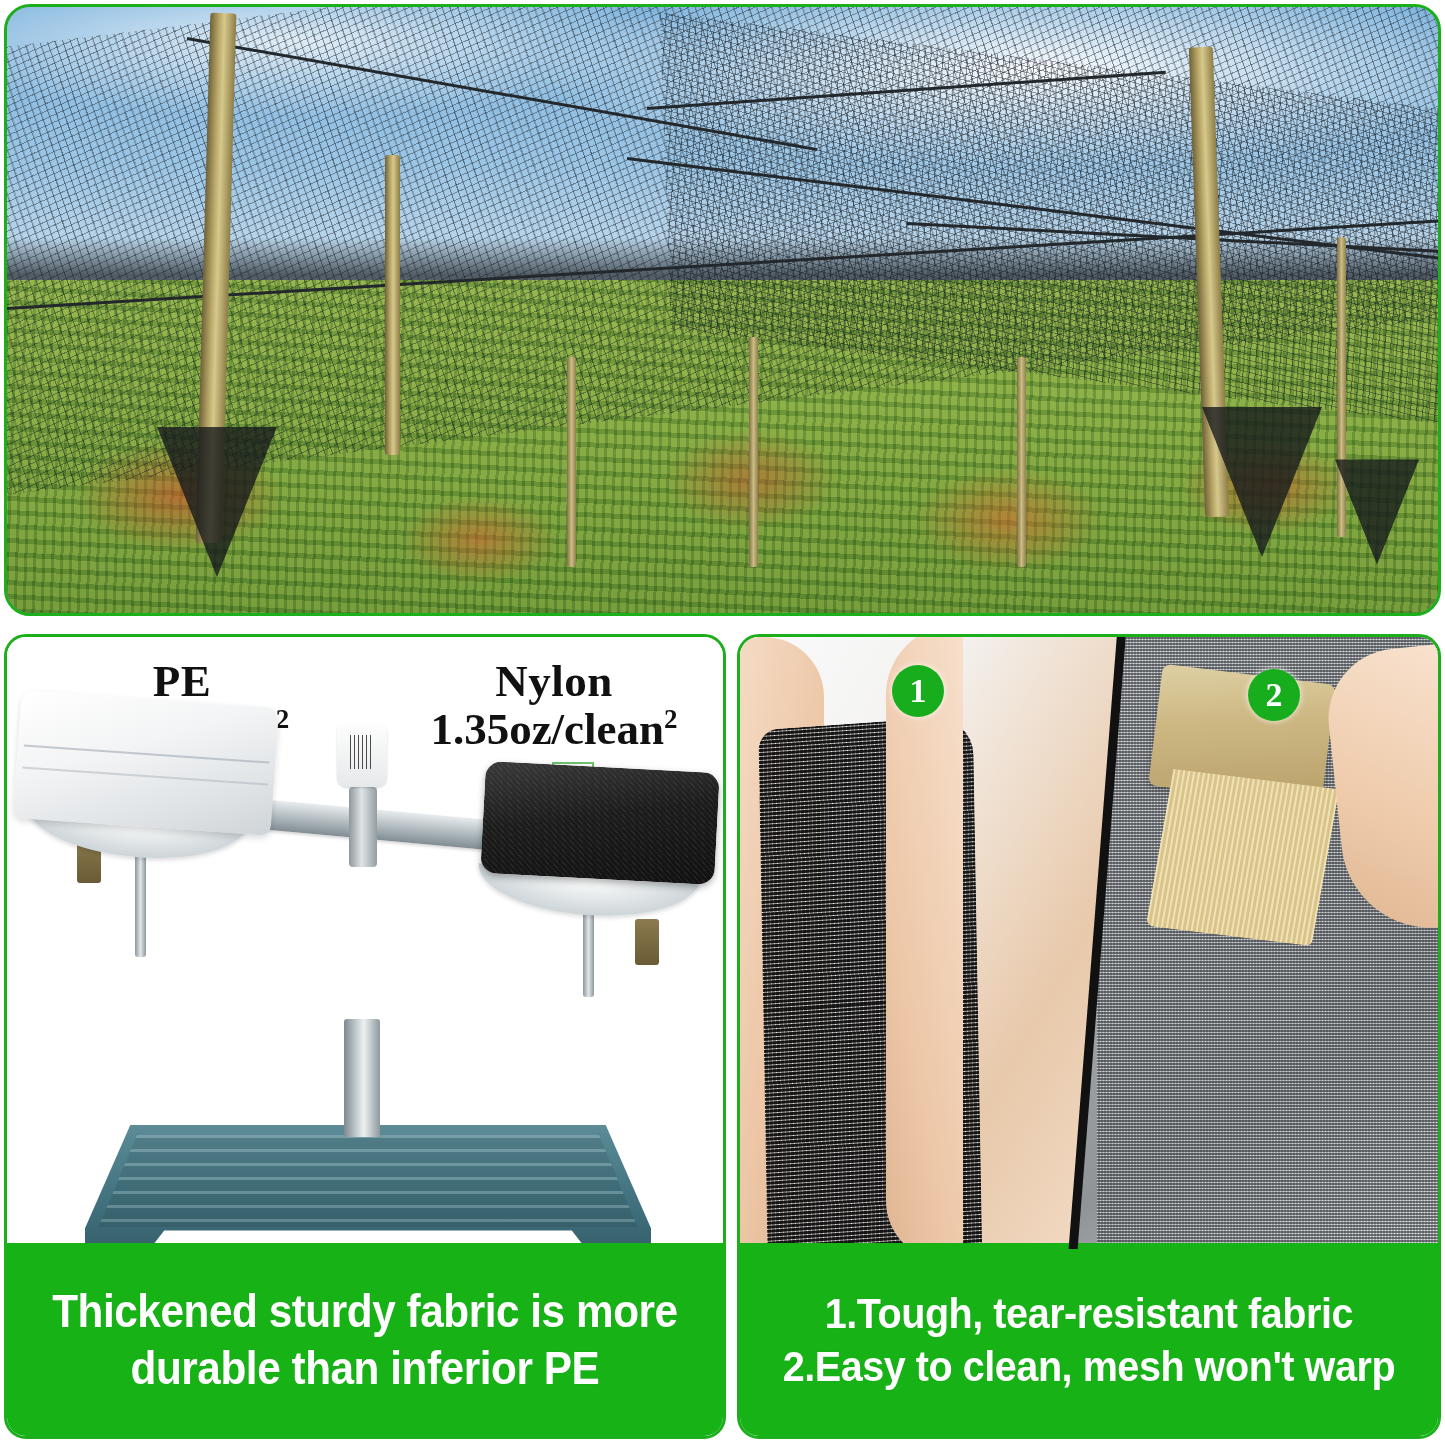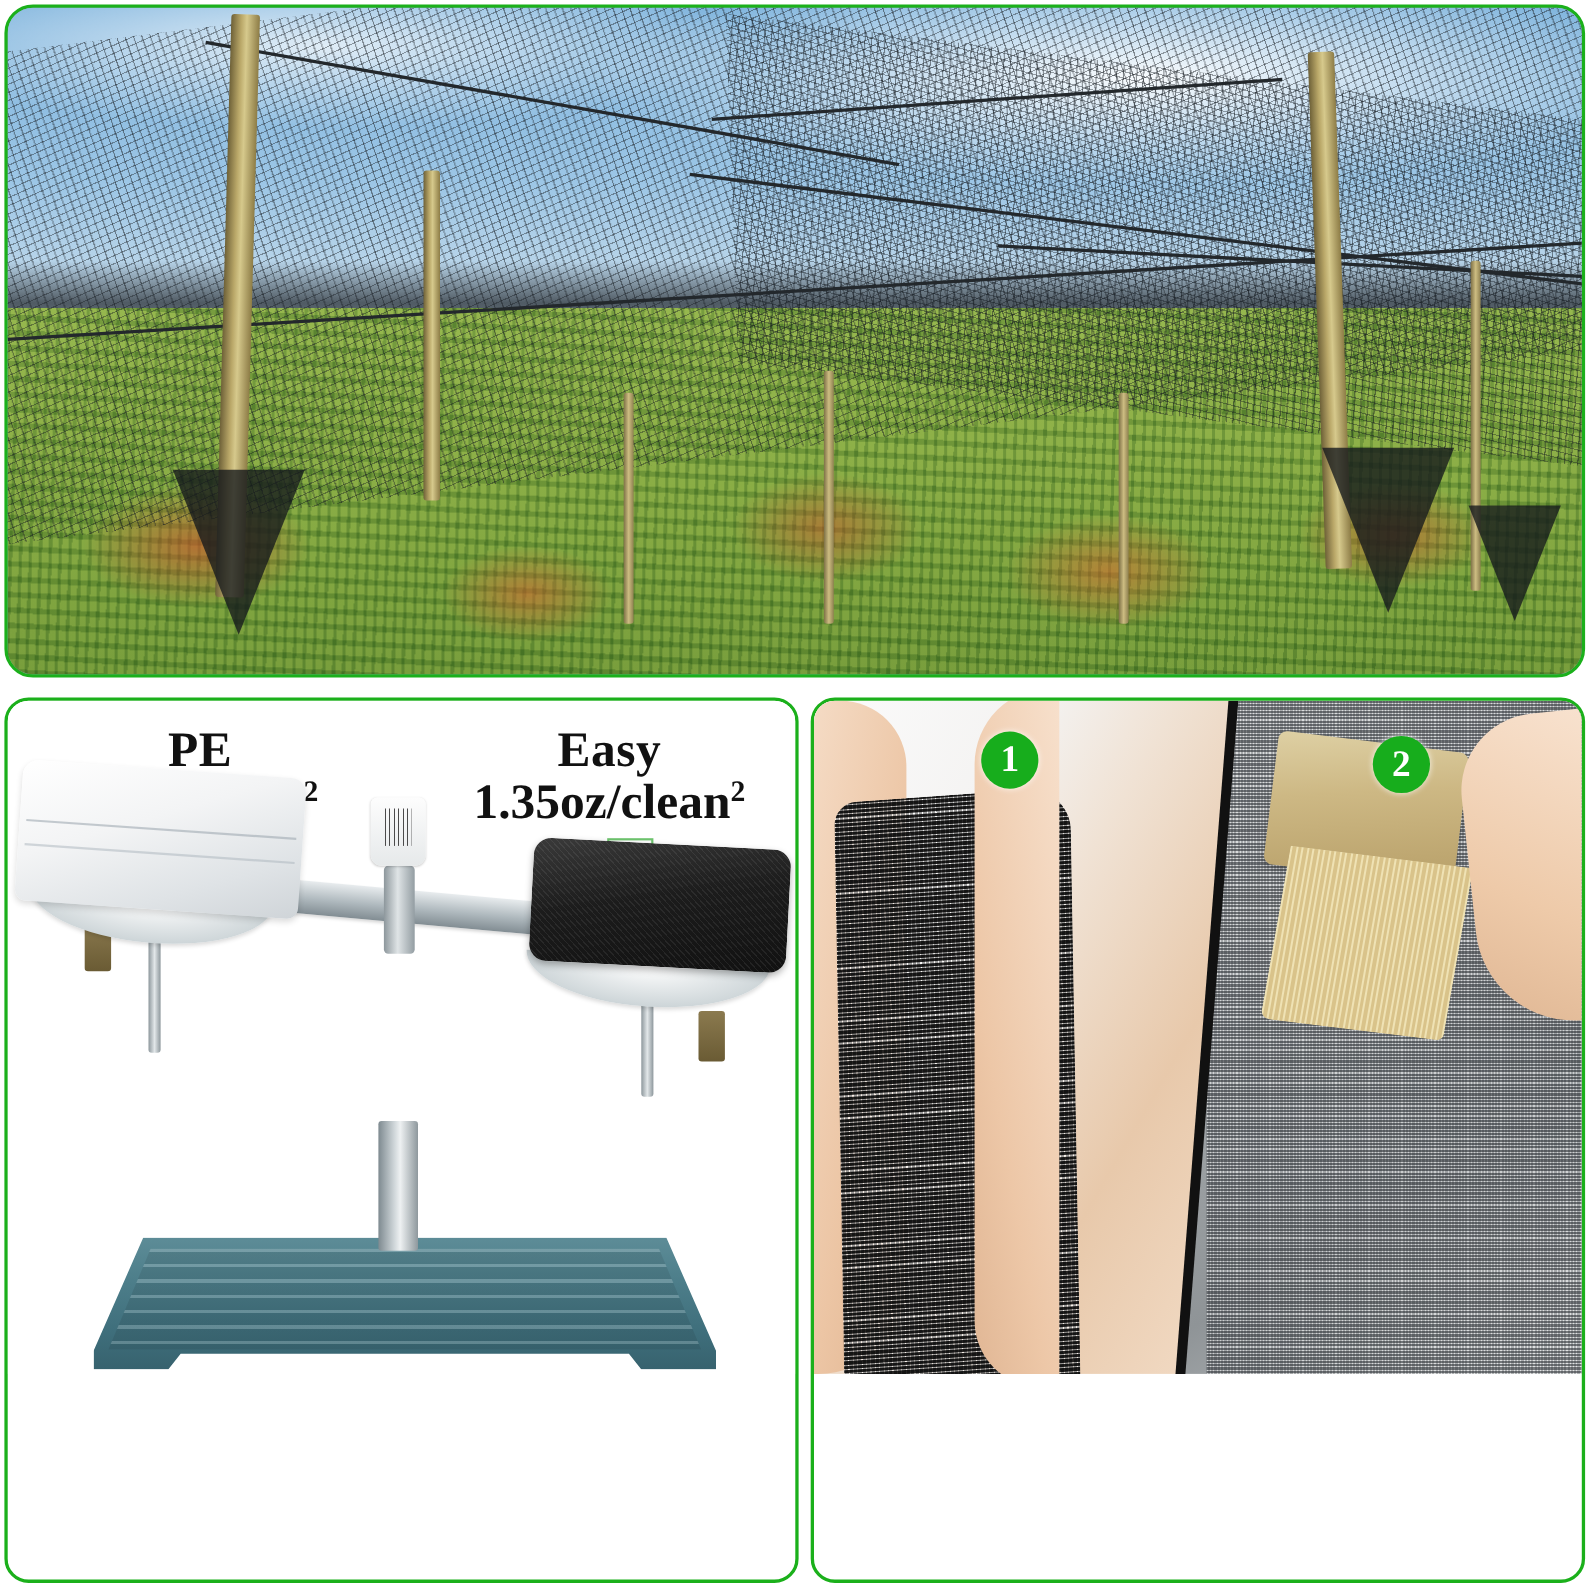--- a/index.html
+++ b/index.html
@@ -292,21 +292,21 @@
   <div class="panel panel-left">
     <div class="scale-area">
 
       <div class="label-block" style="left:10px; top:22px; width:330px;">
         <div class="lbl-title">PE</div>
         <div class="lbl-sub"><span>0.6oz/yard</span><sup>2</sup></div>
       </div>
       <div class="mark-box mark-x" style="left:155px; top:125px;">✖</div>
 
       <div class="label-block" style="left:382px; top:22px; width:330px;">
-        <div class="lbl-title">Easy</div>
+        <div class="lbl-title">Nylon</div>
         <div class="lbl-sub"><span>1.35oz/clean</span><sup>2</sup></div>
       </div>
       <div class="mark-box mark-v" style="left:545px; top:125px;">✔</div>
 
       <div class="balance">
         <div class="base"></div>
         <div class="base-ribs"></div>
         <div class="column"></div>
         <div class="beam"></div>
         <div class="beam-stem"></div>
@@ -318,20 +318,24 @@
         <div class="weight-thumb" style="left:628px; top:282px;"></div>
 
         <div class="pan" style="left:18px; top:176px; transform:rotate(5deg);"></div>
         <div class="pan" style="left:470px; top:234px; transform:rotate(4deg);"></div>
 
         <div class="fabric-white" style="left:10px; top:62px; transform:rotate(4deg);"></div>
         <div class="fabric-black" style="left:476px; top:130px; transform:rotate(3deg);"></div>
       </div>
     </div>
 
+    <div class="banner">
+      <div class="banner-text left-cap">Thickened sturdy fabric is more
+durable than inferior PE</div>
+    </div>
   </div>
 
   <div class="panel panel-right">
     <div class="split-area">
 
       <div class="half half-a">
         <div class="hand-a"></div>
         <div class="mesh-dark"></div>
         <div class="hand-a2"></div>
       </div>
@@ -342,15 +346,19 @@
         <div class="bristles"></div>
         <div class="hand-b"></div>
       </div>
 
       <div class="divider"></div>
 
       <div class="badge" style="left:152px; top:28px;">1</div>
       <div class="badge" style="left:508px; top:32px;">2</div>
     </div>
 
+    <div class="banner">
+      <div class="banner-text right-cap">1.Tough, tear-resistant fabric
+2.Easy to clean, mesh won't warp</div>
+    </div>
   </div>
 
 </div>
 
 </body></html>

